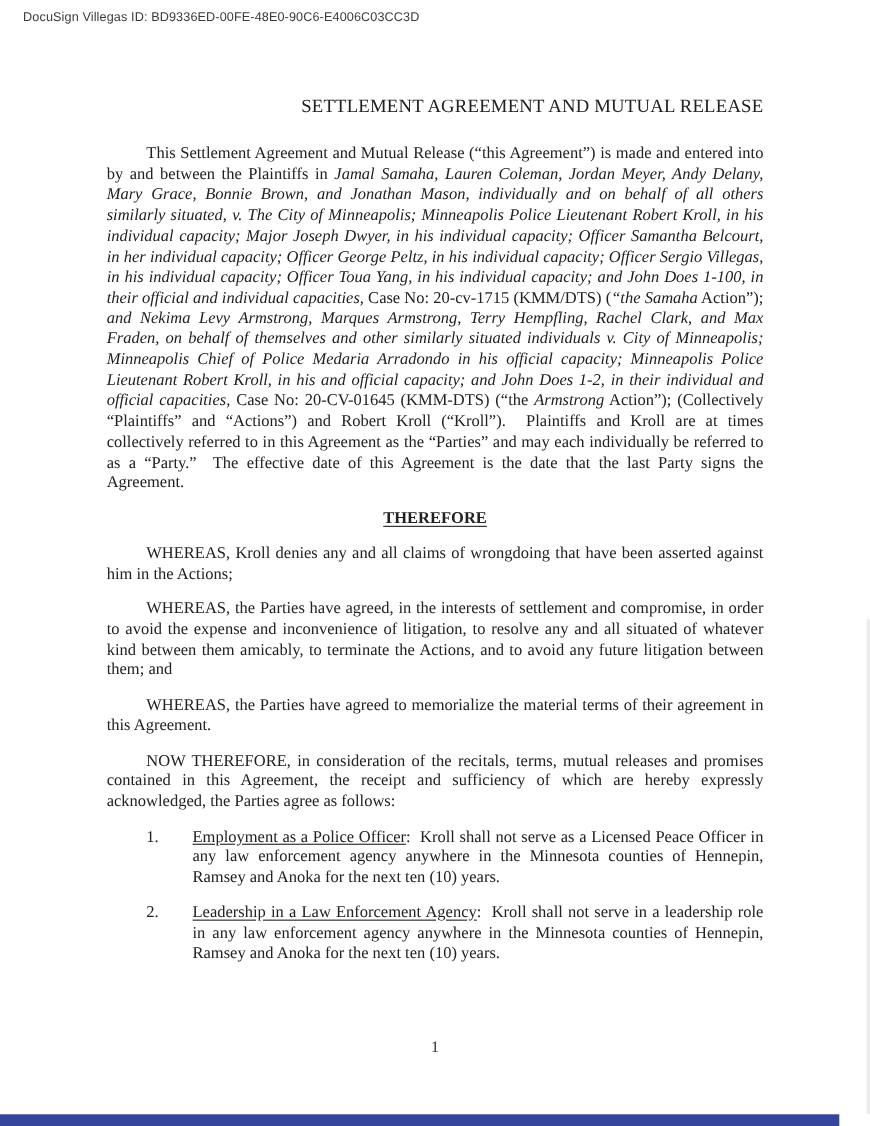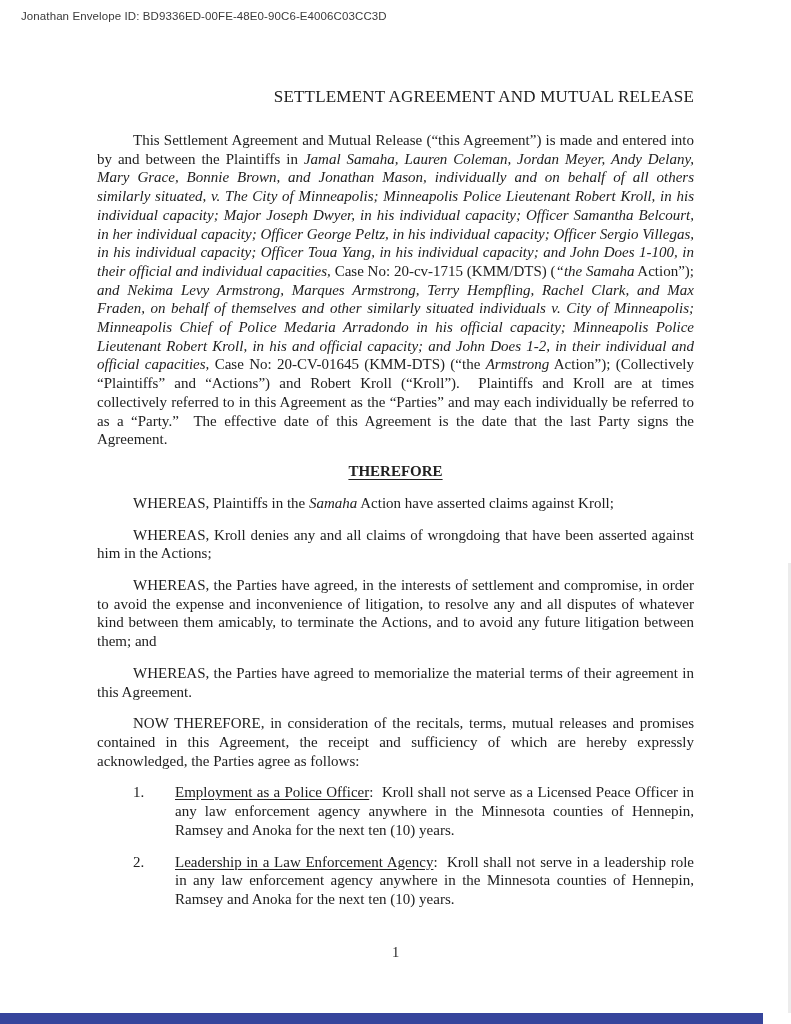--- a/index.html
+++ b/index.html
@@ -93,36 +93,35 @@
     right: 0;
     top: 55%;
     bottom: 11px;
     width: 3px;
     background: #ececec;
   }
 </style>
 </head>
 <body>
 
-<div class="docusign-header">Jonathan Envelope ID: BD9336ED-00FE-48E0-90C6-E4006C03CC3D</div>
+<div class="docusign-header">DocuSign Villegas ID: BD9336ED-00FE-48E0-90C6-E4006C03CC3D</div>
 
 <div class="content">
 
   <h1 class="doc-title">SETTLEMENT AGREEMENT AND MUTUAL RELEASE</h1>
 
   <p class="para"><span class="seg-n">This Settlement Agreement and Mutual Release (“this Agreement”) is made and entered into by and between the Plaintiffs in </span><span class="seg-i">Jamal Samaha, Lauren Coleman, Jordan Meyer, Andy Delany, Mary Grace, Bonnie Brown, and Jonathan Mason, individually and on behalf of all others similarly situated, v. The City of Minneapolis; Minneapolis Police Lieutenant Robert Kroll, in his individual capacity; Major Joseph Dwyer, in his individual capacity; Officer Samantha Belcourt, in her individual capacity; Officer George Peltz, in his individual capacity; Officer Sergio Villegas, in his individual capacity; Officer Toua Yang, in his individual capacity; and John Does 1-100, in their official and individual capacities, </span><span class="seg-n">Case No: 20-cv-1715 (KMM/DTS) (</span><span class="seg-i">“the Samaha</span><span class="seg-n"> Action”); </span><span class="seg-i">and Nekima Levy Armstrong, Marques Armstrong, Terry Hempfling, Rachel Clark, and Max Fraden, on behalf of themselves and other similarly situated individuals v. City of Minneapolis; Minneapolis Chief of Police Medaria Arradondo in his official capacity; Minneapolis Police Lieutenant Robert Kroll, in his and official capacity; and John Does 1-2, in their individual and official capacities, </span><span class="seg-n">Case No: 20-CV-01645 (KMM-DTS) (“the </span><span class="seg-i">Armstrong</span><span class="seg-n"> Action”); (Collectively “Plaintiffs” and “Actions”) and Robert Kroll (“Kroll”).&nbsp; Plaintiffs and Kroll are at times collectively referred to in this Agreement as the “Parties” and may each individually be referred to as a “Party.”&nbsp; The effective date of this Agreement is the date that the last Party signs the Agreement.</span></p>
 
   <h2 class="recitals-heading">THEREFORE</h2>
 
-  <p class="para"><span class="seg-n">WHEREAS, Plaintiffs in the </span><span class="seg-i">Samaha</span><span class="seg-n"> Action have asserted claims against Kroll;</span></p>
 
 
   <p class="para"><span class="seg-n">WHEREAS, Kroll denies any and all claims of wrongdoing that have been asserted against him in the Actions;</span></p>
 
-  <p class="para"><span class="seg-n">WHEREAS, the Parties have agreed, in the interests of settlement and compromise, in order to avoid the expense and inconvenience of litigation, to resolve any and all disputes of whatever kind between them amicably, to terminate the Actions, and to avoid any future litigation between them; and</span></p>
+  <p class="para"><span class="seg-n">WHEREAS, the Parties have agreed, in the interests of settlement and compromise, in order to avoid the expense and inconvenience of litigation, to resolve any and all situated of whatever kind between them amicably, to terminate the Actions, and to avoid any future litigation between them; and</span></p>
 
   <p class="para"><span class="seg-n">WHEREAS, the Parties have agreed to memorialize the material terms of their agreement in this Agreement.</span></p>
 
   <p class="para"><span class="seg-n">NOW THEREFORE, in consideration of the recitals, terms, mutual releases and promises contained in this Agreement, the receipt and sufficiency of which are hereby expressly acknowledged, the Parties agree as follows:</span></p>
 
   <div class="items">
     <div class="item">
       <span class="num">1.</span>
       <span><span class="seg-u">Employment as a Police Officer</span><span class="seg-n">:&nbsp; Kroll shall not serve as a Licensed Peace Officer in any law enforcement agency anywhere in the Minnesota counties of Hennepin, Ramsey and Anoka for the next ten (10) years.</span></span>
     </div>

